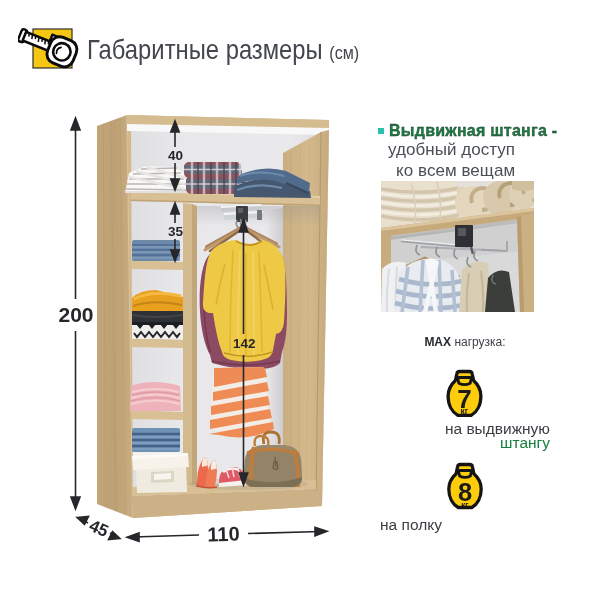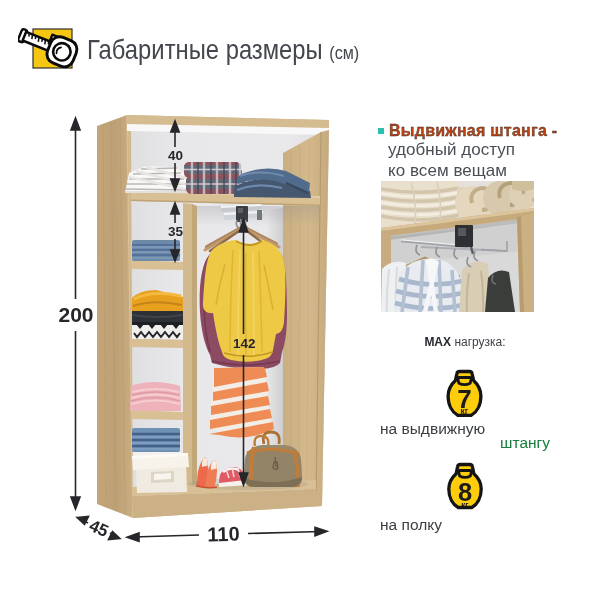--- a/index.html
+++ b/index.html
@@ -268,23 +268,23 @@
     <line x1="82" y1="520" x2="88" y2="523"></line>
     <line x1="110" y1="533" x2="115" y2="536"></line>
     <polygon points="77,517.5 88.5,516.5 84.5,524.5"></polygon>
     <polygon points="120,538.5 108.5,539.5 112.5,531.5"></polygon>
   </g>
   <text x="99" y="534" font-size="17" font-weight="bold" fill="#26262b" text-anchor="middle" transform="rotate(24 99 528)">45</text>
 </svg>
 
 <div class="abs" style="left:378px;top:128px;width:6px;height:6px;background:#2bbfae;"></div>
 
-<div class="abs" style="left:389px;top:121.5px;font-size:16px;font-weight:bold;color:#c2410c;letter-spacing:0.25px;-webkit-text-stroke:0.35px #2e3136;">Выдвижная штанга -</div>
-
-<div class="abs" style="left:388px;top:138.5px;font-size:17px;color:#4a4e55;line-height:21.8px;letter-spacing:0.05px;">удобный доступ<br>ко всем вещам</div>
+<div class="abs" style="left:389px;top:121.5px;font-size:16px;font-weight:bold;color:#15803d;letter-spacing:0.25px;-webkit-text-stroke:0.35px #2e3136;">Выдвижная штанга -</div>
+
+<div class="abs" style="left:388px;top:138.5px;font-size:17px;color:#4a4e55;line-height:21.8px;letter-spacing:0.05px;text-align:right;">удобный доступ<br>ко всем вещам</div>
 
 <svg class="abs" style="left:381px;top:181px;" width="153" height="131" viewBox="0 0 153 131">
   <rect width="153" height="131" fill="#e4e1dc"></rect>
 
   <polygon points="8,56 140,38 140,131 8,131" fill="#d9d9d9"></polygon>
   <polygon points="8,56 140,42 140,70 8,84" fill="#d0d0d0"></polygon>
 
   <g>
     <path d="M0 0 h78 l0 40 q-39 12 -78 7 z" fill="#e8dfcd"></path>
     <path d="M0 8 q40 7 78 -1 M0 17 q40 7 78 -1 M0 26 q40 7 78 -1 M0 35 q40 8 78 -1" stroke="#d2c5ab" stroke-width="3.4" fill="none"></path>
@@ -352,21 +352,21 @@
 
 <div class="abs" style="left:380px;top:335px;width:170px;text-align:center;font-size:12px;color:#3e4248;"><b style="color:#26292e;">MAX</b> нагрузка:</div>
 
 <svg class="abs" style="left:445px;top:368px;" width="39" height="52" viewBox="0 0 39 52">
   <path d="M14.5 3.5 L24.5 3.5 Q26.8 3.5 27.1 5.6 L28.6 12.5 C32.6 16.2 35.9 21 35.9 28 C35.9 37.4 31.6 44.4 26.2 47.4 L12.8 47.4 C7.4 44.4 3.1 37.4 3.1 28 C3.1 21 6.4 16.2 10.4 12.5 L11.9 5.6 Q12.2 3.5 14.5 3.5 Z" fill="#fdcd0c" stroke="#141414" stroke-width="3.3" stroke-linejoin="round"></path>
   <path d="M14 9.5 L25 9.5 Q26.4 9.5 26.1 11 L25.2 15.2 Q19.5 18 13.8 15.2 L12.9 11 Q12.6 9.5 14 9.5 Z" fill="#fdcd0c" stroke="#141414" stroke-width="2.8" stroke-linejoin="round"></path>
   <text x="19.5" y="40" font-size="26" font-weight="bold" fill="#1c1c1c" text-anchor="middle">7</text>
   <text x="19.5" y="46" font-size="8.5" font-weight="bold" fill="#1c1c1c" text-anchor="middle">кг</text>
 </svg>
 
-<div class="abs" style="left:380px;top:420px;width:170px;text-align:left;font-size:15.5px;color:#3a3d42;">на выдвижную</div>
+<div class="abs" style="left:380px;top:420px;width:170px;text-align:right;font-size:15.5px;color:#3a3d42;">на выдвижную</div>
 
 <div class="abs" style="left:380px;top:434px;width:170px;text-align:right;font-size:15.5px;color:#15803d;">штангу</div>
 
 <svg class="abs" style="left:446px;top:461px;" width="39" height="52" viewBox="0 0 39 52">
   <path d="M14.2 3.5 L23.8 3.5 Q26.1 3.5 26.4 5.6 L27.9 12.8 C31.9 16.4 35.2 21.2 35.2 28 C35.2 36.8 31.2 43.6 25.8 46.5 L12.2 46.5 C6.8 43.6 2.8 36.8 2.8 28 C2.8 21.2 6.1 16.4 10.1 12.8 L11.6 5.6 Q11.9 3.5 14.2 3.5 Z" fill="#fdcd0c" stroke="#141414" stroke-width="3.3" stroke-linejoin="round"></path>
   <path d="M13.8 9.5 L24.2 9.5 Q25.6 9.5 25.3 11 L24.4 15 Q19 17.8 13.6 15 L12.7 11 Q12.4 9.5 13.8 9.5 Z" fill="#fdcd0c" stroke="#141414" stroke-width="2.8" stroke-linejoin="round"></path>
   <text x="19" y="39.5" font-size="25.5" font-weight="bold" fill="#1c1c1c" text-anchor="middle">8</text>
   <text x="19" y="45.5" font-size="8" font-weight="bold" fill="#1c1c1c" text-anchor="middle">кг</text>
 </svg>
 

